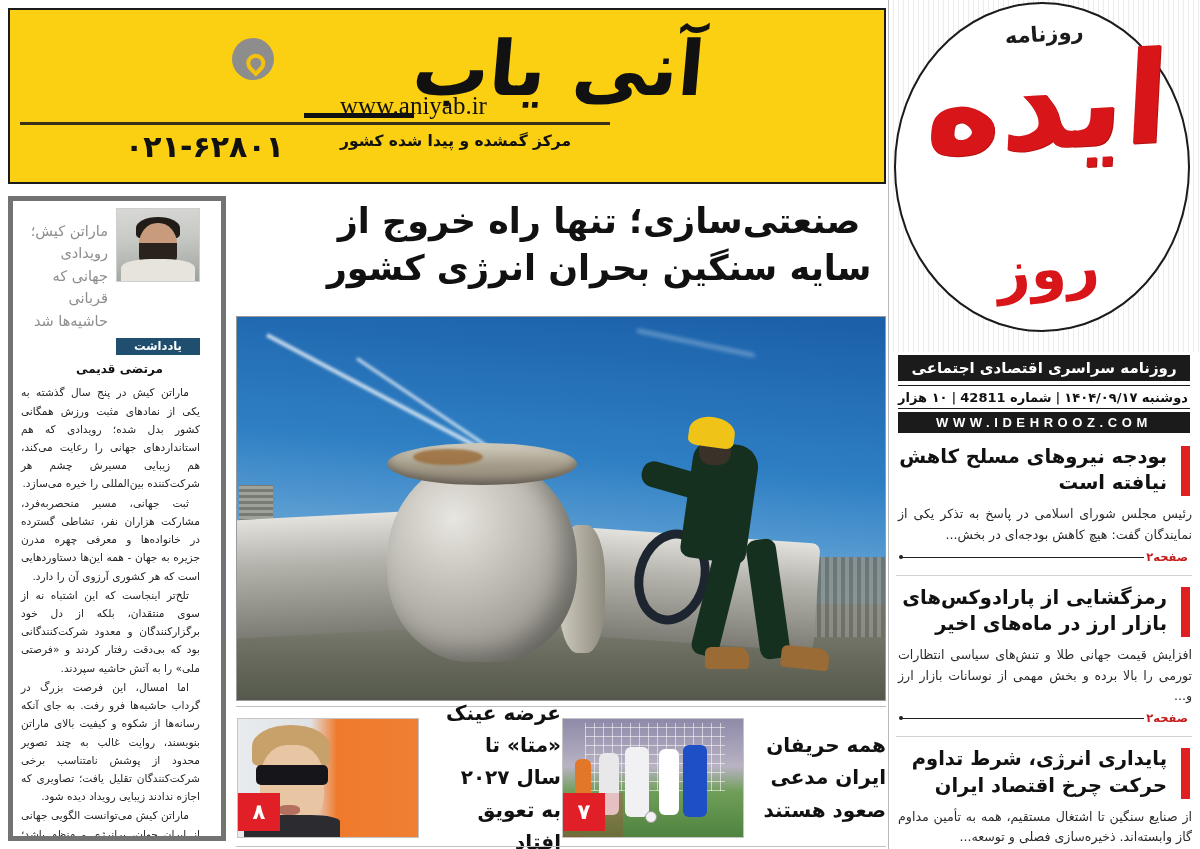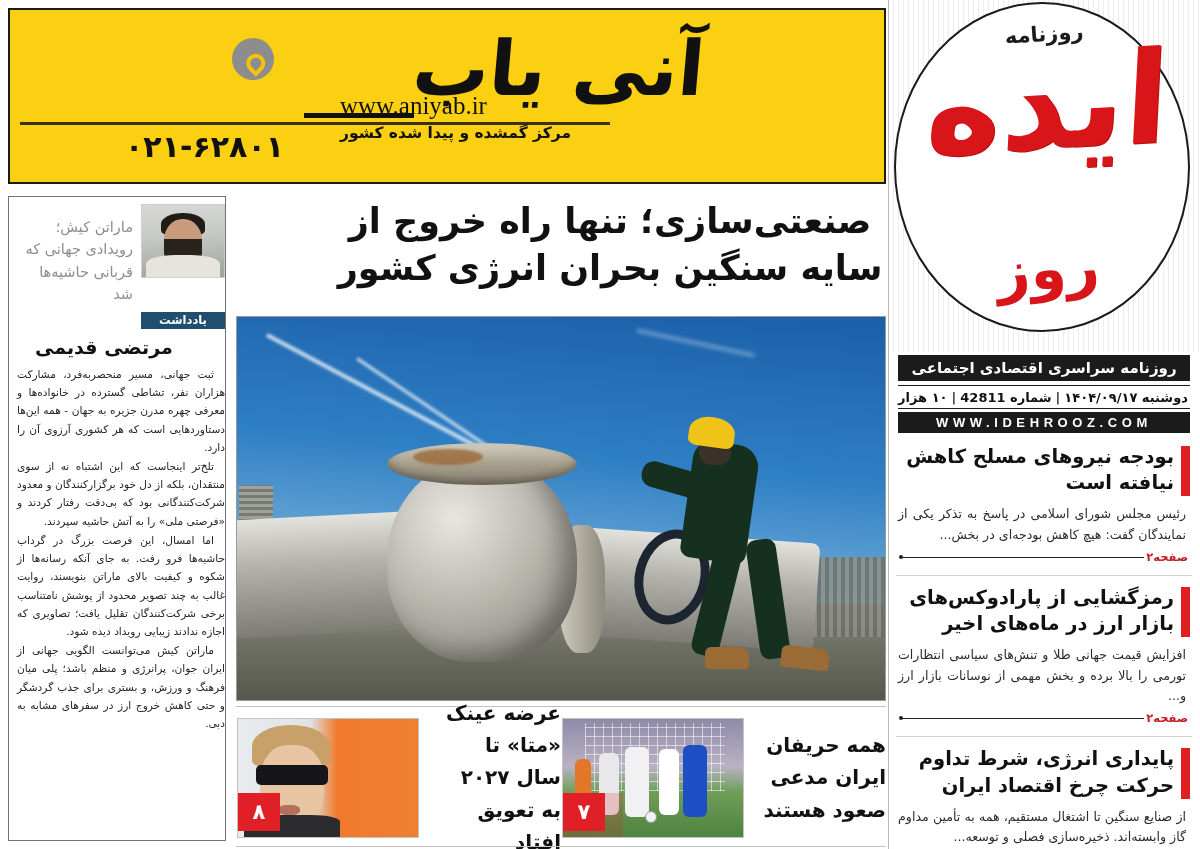--- a/index.html
+++ b/index.html
@@ -144,21 +144,21 @@
     position: absolute;
     top: 444px; right: 8px;
     width: 296px;
     bottom: 4px;
   }
   .side-item { position: relative; padding-bottom: 4px; }
   .side-head {
     display: flex;
     direction: rtl;
     align-items: flex-start;
-    gap: 7px;
+    gap: 14px;
     padding-right: 2px;
   }
   .side-bar {
     width: 9px;
     min-width: 9px;
     background: #e02020;
     align-self: stretch;
     margin-top: 2px;
   }
   .side-title {
@@ -169,21 +169,21 @@
     line-height: 1.34;
     color: #111;
     letter-spacing: -.3px;
   }
   .side-lead {
     direction: rtl;
     text-align: justify;
     font-size: 12.6px;
     line-height: 1.62;
     color: #2b2b2b;
-    margin: 8px 6px 0 2px;
+    margin: 8px 0 0 2px;
   }
   .side-ref {
     display: flex;
     direction: rtl;
     align-items: center;
     gap: 2px;
     margin: 5px 4px 0 4px;
     height: 14px;
   }
   .side-ref-label {
@@ -274,36 +274,36 @@
     direction: ltr;
   }
   .ad-site-rule {
     position: absolute;
     top: 112px; left: 10px;
     width: 590px; height: 3px;
     background: #3a3118;
   }
   .ad-desc {
     position: absolute;
-    top: 114px; left: 330px;
+    top: 122px; left: 330px;
     font-size: 15.5px;
     font-weight: bold;
     color: #111;
     direction: rtl;
   }
 
   
   .opinion {
     position: absolute;
     top: 196px; left: 8px;
     width: 218px;
     height: 645px;
-    border: 1px solid #737373;
+    border: 5px solid #737373;
     background: #fff;
-    padding: 7px 0 6px 8px;
+    padding: 7px 21px 6px 8px;
     overflow: hidden;
   }
   .op-top {
     display: flex;
     direction: rtl;
     gap: 8px;
     align-items: flex-start;
   }
   .op-photo {
     width: 84px; height: 74px;
@@ -362,41 +362,41 @@
     color: #ffffff;
     font-size: 11.5px;
     font-weight: bold;
     text-align: center;
     line-height: 17px;
     direction: rtl;
   }
   .op-author {
     margin-top: 7px;
     direction: rtl;
-    text-align: left;
-    font-size: 19px;
+    text-align: center;
+    font-size: 12px;
     font-weight: bold;
     color: #111;
     padding-left: 18px;
   }
   .op-body {
     margin-top: 7px;
     direction: rtl;
     text-align: justify;
     font-size: 10.6px;
     line-height: 1.72;
     color: #262626;
     column-count: 1;
   }
   .op-body p { text-indent: 11px; margin-bottom: 1px; }
 
   
   .main-head {
     position: absolute;
-    top: 198px; right: 306px;
+    top: 198px; right: 317px;
     width: 568px;
     direction: rtl;
     text-align: center;
     font-size: 35px;
     font-weight: bold;
     line-height: 1.34;
     color: #111;
     letter-spacing: -1px;
   }
   .main-photo {
@@ -659,20 +659,21 @@
         <div class="hair"></div>
         <div class="face"></div>
         <div class="beard"></div>
         <div class="body"></div>
       </div>
       <div class="op-kicker">ماراتن کیش؛ رویدادی جهانی که قربانی حاشیه‌ها شد</div>
     </div>
     <div class="op-badge">یادداشت</div>
     <div class="op-author">مرتضی قدیمی</div>
     <div class="op-body" id="opinion-body">
+        <p>ماراتن کیش در پنج سال گذشته به یکی از نمادهای مثبت ورزش همگانی کشور بدل شده؛ رویدادی که هم استانداردهای جهانی را رعایت می‌کند، هم زیبایی مسیرش چشم هر شرکت‌کننده بین‌المللی را خیره می‌سازد.</p>
         <p>ثبت جهانی، مسیر منحصربه‌فرد، مشارکت هزاران نفر، تشاطی گسترده در خانواده‌ها و معرفی چهره مدرن جزیره به جهان - همه این‌ها دستاوردهایی است که هر کشوری آرزوی آن را دارد.</p>
         <p>تلخ‌تر اینجاست که این اشتباه نه از سوی منتقدان، بلکه از دل خود برگزارکنندگان و معدود شرکت‌کنندگانی بود که بی‌دقت رفتار کردند و «فرصتی ملی» را به آتش حاشیه سپردند.</p>
         <p>اما امسال، این فرصت بزرگ در گرداب حاشیه‌ها فرو رفت. به جای آنکه رسانه‌ها از شکوه و کیفیت بالای ماراتن بنویسند، روایت غالب به چند تصویر محدود از پوشش نامتناسب برخی شرکت‌کنندگان تقلیل یافت؛ تصاویری که اجازه ندادند زیبایی رویداد دیده شود.</p>
         <p>ماراتن کیش می‌توانست الگویی جهانی از ایران جوان، پرانرژی و منظم باشد؛ پلی میان فرهنگ و ورزش، و بستری برای جذب گردشگر و حتی کاهش خروج ارز در سفرهای مشابه به دبی.</p>
       </div>
   </div>
 
   <div class="main-head">صنعتی‌سازی؛ تنها راه خروج از سایه سنگین بحران انرژی کشور</div>
 
   <div class="main-photo">

